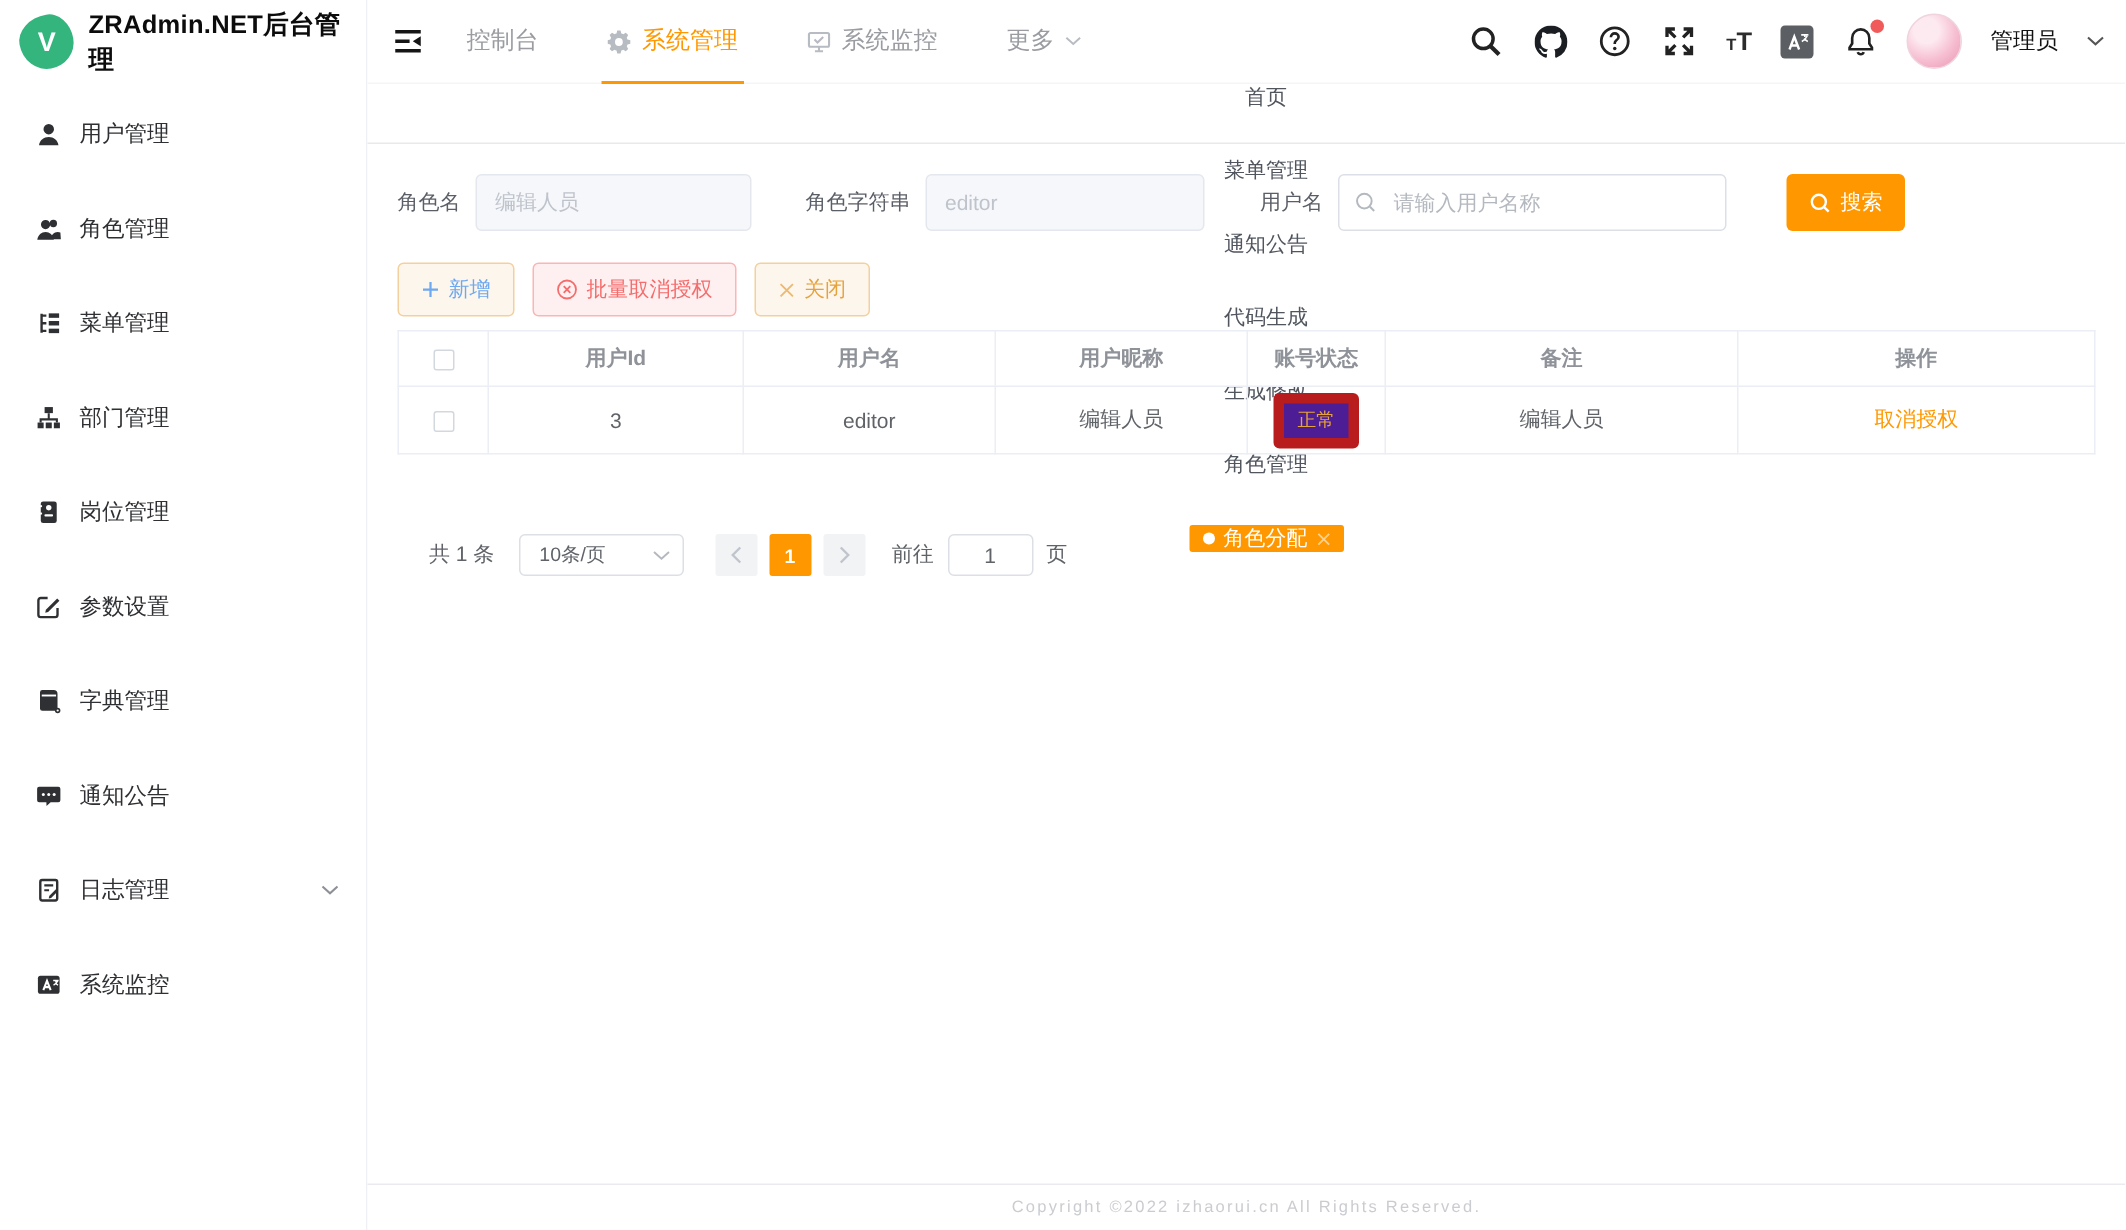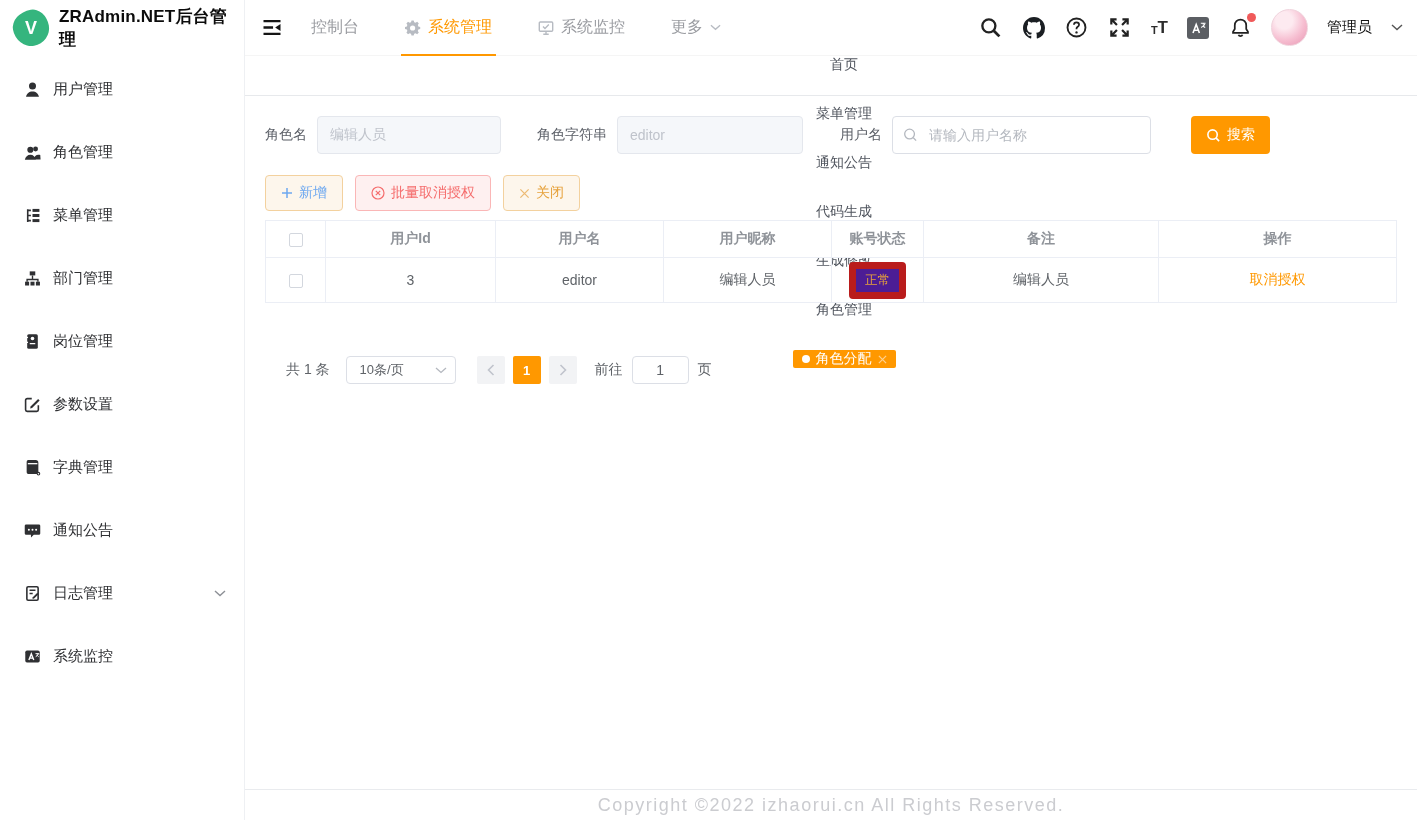--- a/index.html
+++ b/index.html
@@ -101,21 +101,21 @@
   .pg-btn { width:28px; height:28px; border-radius:2px; background:#f2f3f5; display:flex; align-items:center;
             justify-content:center; color:#aeb2b9; cursor:pointer; margin-right:8px; }
   .pg-page { width:28px; height:28px; border-radius:2px; background:#ff9800; color:#fff; font-size:13px; font-weight:700;
              display:flex; align-items:center; justify-content:center; cursor:pointer; margin-right:8px; }
   .pg-goto-label { margin-left:10px; margin-right:9px; }
   .pg-goto-input { width:57px; height:28px; border:1px solid #dcdfe6; border-radius:4px; text-align:center;
                    font-size:14px; color:#5f6368; outline:none; margin-right:9px; font-family:"Liberation Sans", sans-serif; }
 
   
   .footer { height:31px; border-top:1px solid #e9ebee; display:flex; align-items:center; justify-content:center;
-            color:#cbccd0; font-size:18px; letter-spacing:1.5px; }
+            color:#cbccd0; font-size:11px; letter-spacing:1.5px; }
 </style>
 </head>
 <body>
 
 <div class="app">
 
   <aside class="sidebar">
     <div class="logo-row">
       <div class="logo-blob">
           <span>V</span>

